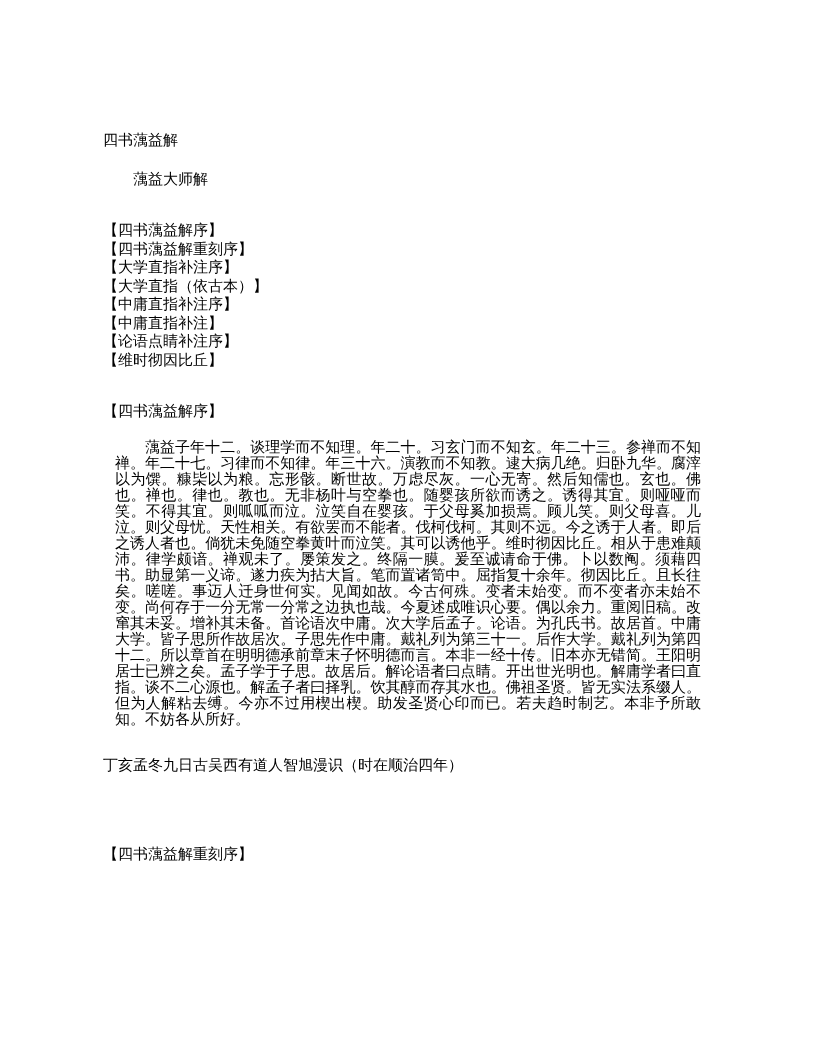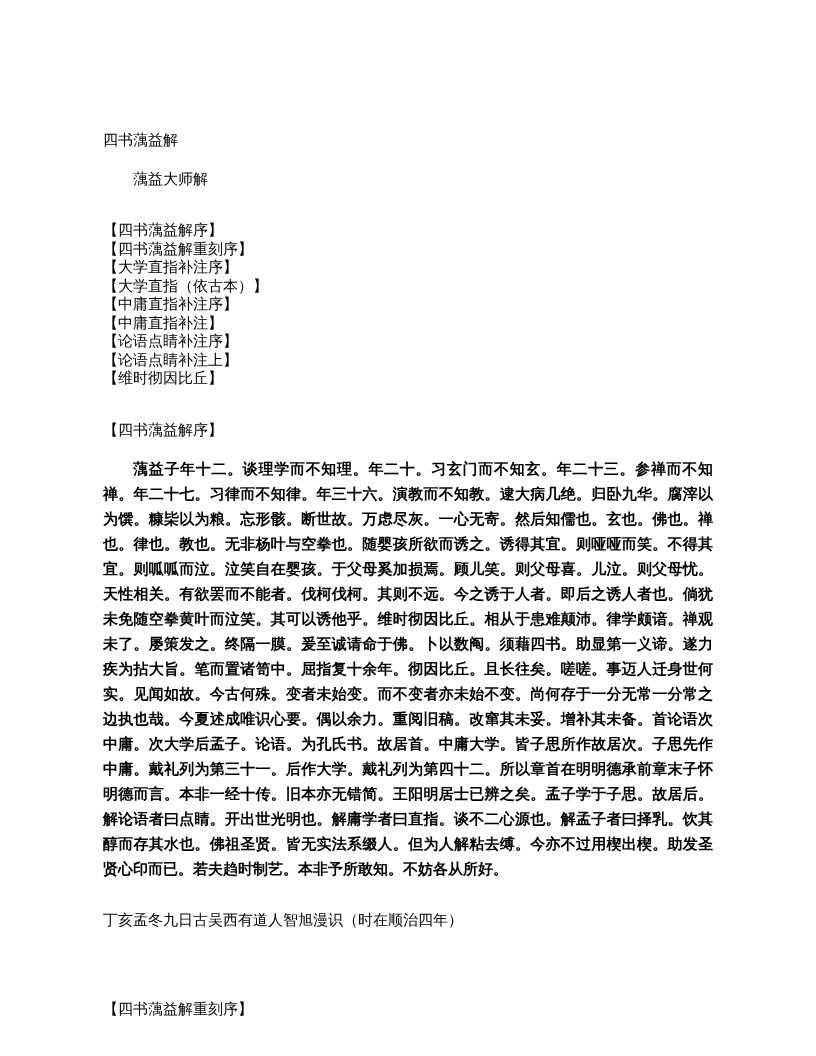--- a/index.html
+++ b/index.html
@@ -43,27 +43,26 @@
   }
   .section-heading {
     font-size: 15px;
     font-weight: normal;
     line-height: 18.5px;
     margin: 0;
   }
   .heading-1 { margin-top: 33px; }
   .heading-2 { margin-top: 71px; }
   .body-para {
-    margin: 0;
+    margin: 12px;
     margin-top: 18px;
-    line-height: 25px;
+    line-height: 16px;
     text-align: justify;
     text-indent: 2em;
     word-break: break-all;
-    font-weight: bold;
   }
   .signature {
     margin-top: 29px;
     line-height: 18.3px;
   }
   .para-2 { margin-top: 21px; }
 </style>
 </head>
 <body>
 
@@ -76,21 +75,20 @@
   </div>
 
   <div class="toc">
     <div>【四书蕅益解序】</div>
     <div>【四书蕅益解重刻序】</div>
     <div>【大学直指补注序】</div>
     <div>【大学直指（依古本）】</div>
     <div>【中庸直指补注序】</div>
     <div>【中庸直指补注】</div>
     <div>【论语点睛补注序】</div>
-    <div>【论语点睛补注上】</div>
     <div>【维时彻因比丘】</div>
   </div>
 
   <h2 class="section-heading heading-1">【四书蕅益解序】</h2>
 
   <p class="body-para">蕅益子年十二。谈理学而不知理。年二十。习玄门而不知玄。年二十三。参禅而不知禅。年二十七。习律而不知律。年三十六。演教而不知教。逮大病几绝。归卧九华。腐滓以为馔。糠枈以为粮。忘形骸。断世故。万虑尽灰。一心无寄。然后知儒也。玄也。佛也。禅也。律也。教也。无非杨叶与空拳也。随婴孩所欲而诱之。诱得其宜。则哑哑而笑。不得其宜。则呱呱而泣。泣笑自在婴孩。于父母奚加损焉。顾儿笑。则父母喜。儿泣。则父母忧。天性相关。有欲罢而不能者。伐柯伐柯。其则不远。今之诱于人者。即后之诱人者也。倘犹未免随空拳黄叶而泣笑。其可以诱他乎。维时彻因比丘。相从于患难颠沛。律学颇谙。禅观未了。屡策发之。终隔一膜。爰至诚请命于佛。卜以数阄。须藉四书。助显第一义谛。遂力疾为拈大旨。笔而置诸笥中。屈指复十余年。彻因比丘。且长往矣。嗟嗟。事迈人迁身世何实。见闻如故。今古何殊。变者未始变。而不变者亦未始不变。尚何存于一分无常一分常之边执也哉。今夏述成唯识心要。偶以余力。重阅旧稿。改窜其未妥。增补其未备。首论语次中庸。次大学后孟子。论语。为孔氏书。故居首。中庸大学。皆子思所作故居次。子思先作中庸。戴礼列为第三十一。后作大学。戴礼列为第四十二。所以章首在明明德承前章末子怀明德而言。本非一经十传。旧本亦无错简。王阳明居士已辨之矣。孟子学于子思。故居后。解论语者曰点睛。开出世光明也。解庸学者曰直指。谈不二心源也。解孟子者曰择乳。饮其醇而存其水也。佛祖圣贤。皆无实法系缀人。但为人解粘去缚。今亦不过用楔出楔。助发圣贤心印而已。若夫趋时制艺。本非予所敢知。不妨各从所好。</p>
 
   <div class="signature">丁亥孟冬九日古吴西有道人智旭漫识（时在顺治四年）</div>
 
   <h2 class="section-heading heading-2">【四书蕅益解重刻序】</h2>

